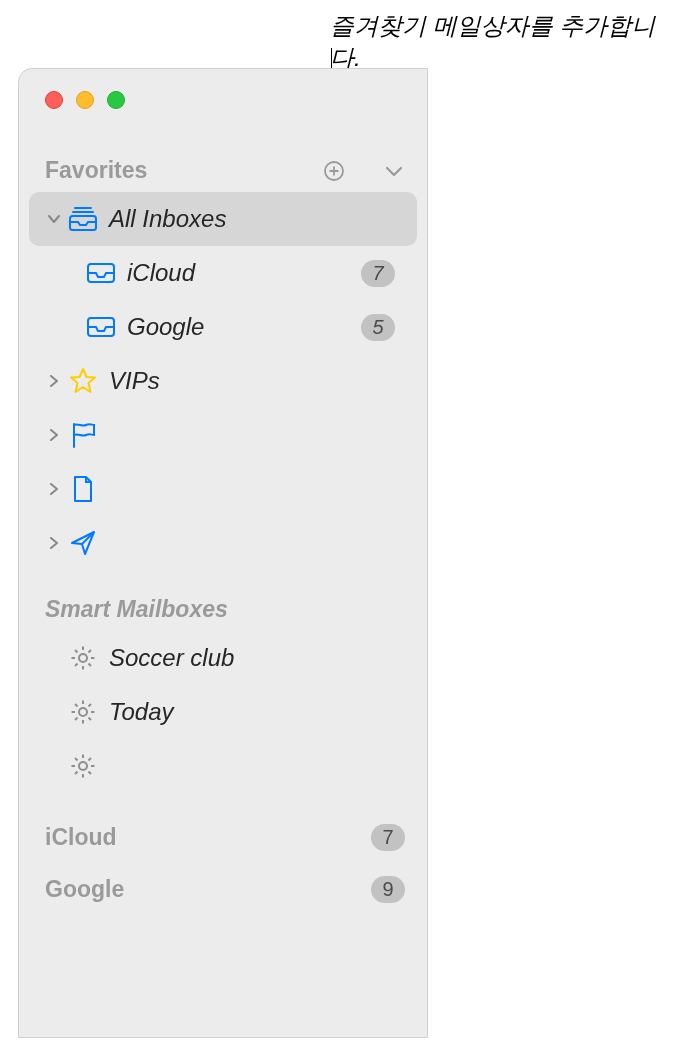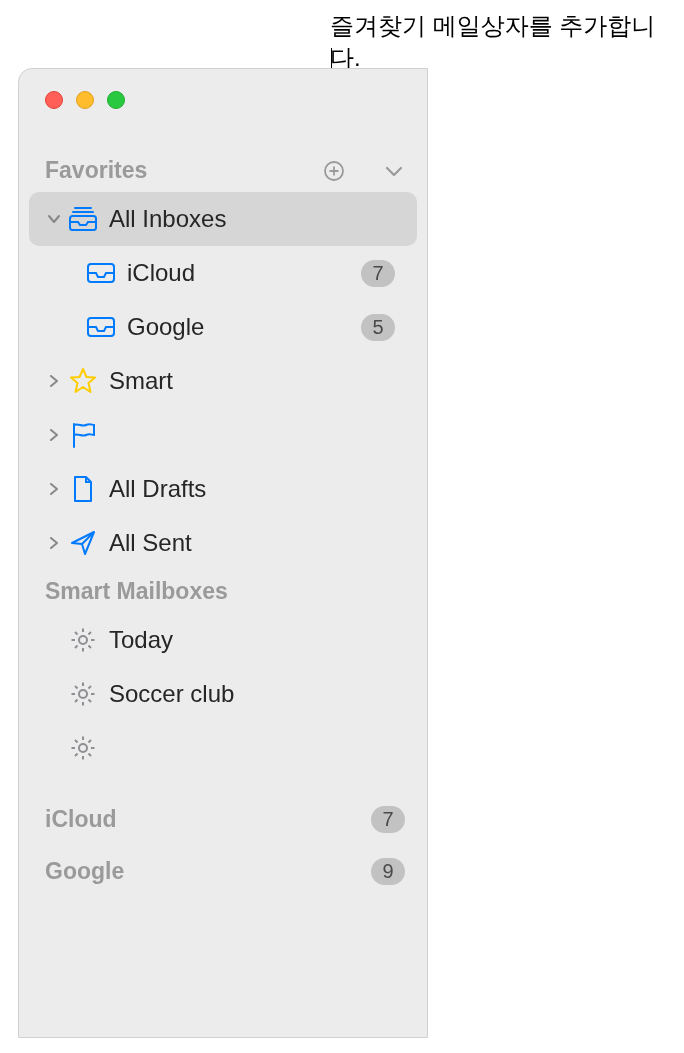--- a/index.html
+++ b/index.html
@@ -15,20 +15,21 @@
       height: 1053px;
       position: relative;
     }
     
     .callout-text {
       position: absolute;
       top: 10px;
       left: 330px;
       font-size: 24px;
       color: #000;
+      font-style: italic;
     }
     
     .callout-line {
       position: absolute;
       top: 48px;
       left: 331px;
       width: 1px;
       height: 135px;
       background: #000;
     }
@@ -98,20 +99,21 @@
     
     .sidebar-item {
       display: flex;
       align-items: center;
       padding: 0 22px 0 14px;
       height: 54px;
       font-size: 24px;
       color: #262626;
       border-radius: 10px;
       margin: 0 10px;
+      font-style: italic;
     }
     
     .sidebar-item.selected {
       background: #d6d6d6;
     }
     
     .sidebar-item .disclosure {
       width: 22px;
       display: flex;
       align-items: center;
@@ -238,21 +240,21 @@
       <span class="disclosure">
         <svg width="10" height="12" viewBox="0 0 10 12">
           <path d="M2 1 L8 6 L2 11" stroke="#888" stroke-width="2" fill="none" stroke-linecap="round" stroke-linejoin="round"></path>
         </svg>
       </span>
       <span class="icon-slot">
         <svg width="28" height="28" viewBox="0 0 28 28">
           <path d="M14 2 L17.5 10 L26 10.5 L19.5 16 L21.5 25 L14 20 L6.5 25 L8.5 16 L2 10.5 L10.5 10 Z" stroke="#ffcc00" stroke-width="2" fill="none" stroke-linejoin="round"></path>
         </svg>
       </span>
-      <span class="label">Smart</span>
+      <span class="label">VIPs</span>
     </div>
 
     <div class="sidebar-item">
       <span class="disclosure">
         <svg width="10" height="12" viewBox="0 0 10 12">
           <path d="M2 1 L8 6 L2 11" stroke="#888" stroke-width="2" fill="none" stroke-linecap="round" stroke-linejoin="round"></path>
         </svg>
       </span>
       <span class="icon-slot">
         <svg width="26" height="28" viewBox="0 0 26 28">
@@ -267,80 +269,78 @@
         <svg width="10" height="12" viewBox="0 0 10 12">
           <path d="M2 1 L8 6 L2 11" stroke="#888" stroke-width="2" fill="none" stroke-linecap="round" stroke-linejoin="round"></path>
         </svg>
       </span>
       <span class="icon-slot">
         <svg width="22" height="28" viewBox="0 0 22 28">
           <path d="M3 2 L14 2 L19 7 L19 26 L3 26 Z" stroke="#007aff" stroke-width="2" fill="none" stroke-linejoin="round"></path>
           <path d="M14 2 L14 7 L19 7" stroke="#007aff" stroke-width="2" fill="none"></path>
         </svg>
       </span>
-      <span class="label">All Drafts</span>
     </div>
 
     <div class="sidebar-item">
       <span class="disclosure">
         <svg width="10" height="12" viewBox="0 0 10 12">
           <path d="M2 1 L8 6 L2 11" stroke="#888" stroke-width="2" fill="none" stroke-linecap="round" stroke-linejoin="round"></path>
         </svg>
       </span>
       <span class="icon-slot">
         <svg width="28" height="28" viewBox="0 0 28 28">
           <path d="M3 14 L25 3 L16 25 L13 15 Z" stroke="#007aff" stroke-width="2" fill="none" stroke-linejoin="round"></path>
           <line x1="13" y1="15" x2="25" y2="3" stroke="#007aff" stroke-width="2"></line>
         </svg>
       </span>
-      <span class="label">All Sent</span>
-    </div>
-
-    <div class="section-header" style="">
+    </div>
+
+    <div class="section-header" style="margin-top:18px;font-style:italic;">
       <span>Smart Mailboxes</span>
     </div>
 
     <div class="sidebar-item">
       <span class="disclosure"></span>
       <span class="icon-slot">
         <svg width="26" height="26" viewBox="0 0 26 26">
           <circle cx="13" cy="13" r="4" stroke="#8e8e93" stroke-width="2" fill="none"></circle>
           <g stroke="#8e8e93" stroke-width="2">
             <line x1="13" y1="1.5" x2="13" y2="5"></line>
               <line x1="13" y1="21" x2="13" y2="24.5"></line>
             <line x1="1.5" y1="13" x2="5" y2="13"></line>
               <line x1="21" y1="13" x2="24.5" y2="13"></line>
             <line x1="5" y1="5" x2="7.5" y2="7.5"></line>
               <line x1="18.5" y1="18.5" x2="21" y2="21"></line>
             <line x1="21" y1="5" x2="18.5" y2="7.5"></line>
               <line x1="7.5" y1="18.5" x2="5" y2="21"></line>
           </g>
         </svg>
       </span>
-      <span class="label">Today</span>
+      <span class="label">Soccer club</span>
     </div>
 
     <div class="sidebar-item">
       <span class="disclosure"></span>
       <span class="icon-slot">
         <svg width="26" height="26" viewBox="0 0 26 26">
           <circle cx="13" cy="13" r="4" stroke="#8e8e93" stroke-width="2" fill="none"></circle>
           <g stroke="#8e8e93" stroke-width="2">
             <line x1="13" y1="1.5" x2="13" y2="5"></line>
               <line x1="13" y1="21" x2="13" y2="24.5"></line>
             <line x1="1.5" y1="13" x2="5" y2="13"></line>
               <line x1="21" y1="13" x2="24.5" y2="13"></line>
             <line x1="5" y1="5" x2="7.5" y2="7.5"></line>
               <line x1="18.5" y1="18.5" x2="21" y2="21"></line>
             <line x1="21" y1="5" x2="18.5" y2="7.5"></line>
               <line x1="7.5" y1="18.5" x2="5" y2="21"></line>
           </g>
         </svg>
       </span>
-      <span class="label">Soccer club</span>
+      <span class="label">Today</span>
     </div>
 
     <div class="sidebar-item">
       <span class="disclosure"></span>
       <span class="icon-slot">
         <svg width="26" height="26" viewBox="0 0 26 26">
           <circle cx="13" cy="13" r="4" stroke="#8e8e93" stroke-width="2" fill="none"></circle>
           <g stroke="#8e8e93" stroke-width="2">
             <line x1="13" y1="1.5" x2="13" y2="5"></line>
               <line x1="13" y1="21" x2="13" y2="24.5"></line>

